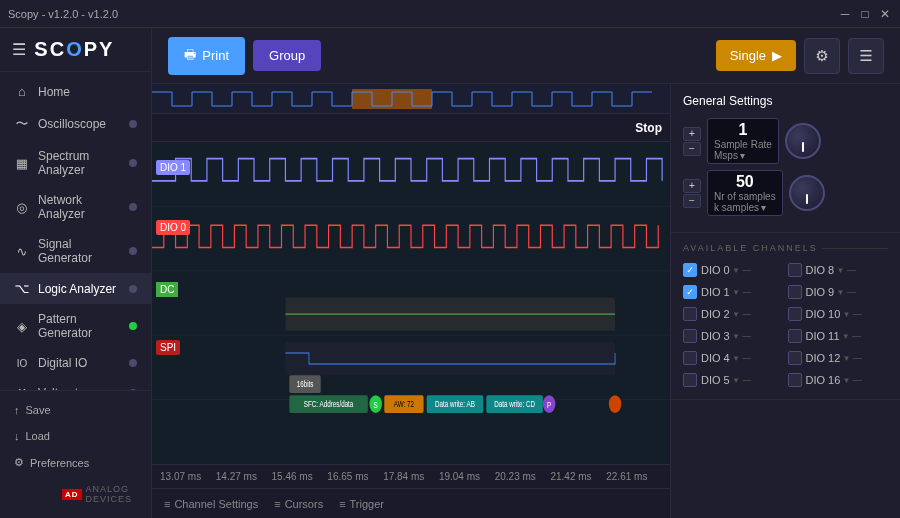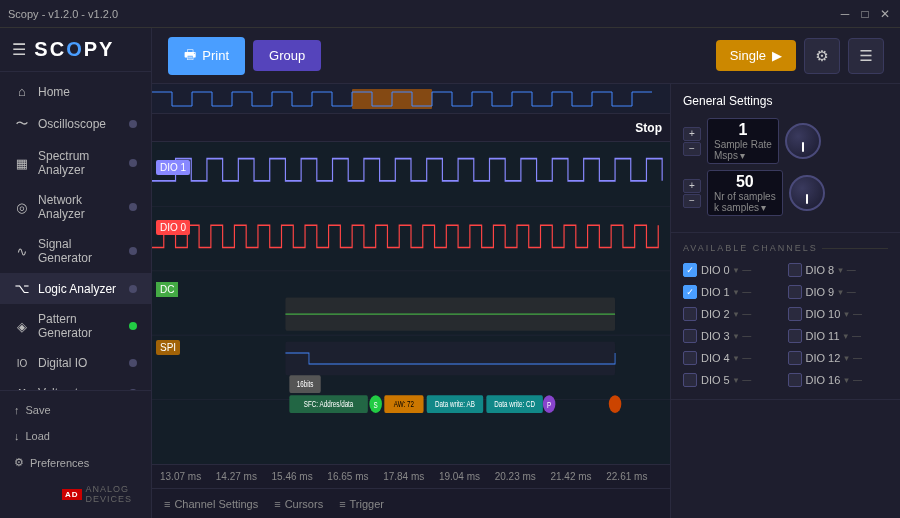--- a/index.html
+++ b/index.html
@@ -593,21 +593,21 @@
           <button class="stop-btn">
             <span>Stop</span>
           </button>
         </div>
 
         <div class="oscilloscope-canvas">
 
           <div class="channel-label ch-dio1" style="position:absolute; top:18px; left:4px; background:#8888ff;">DIO 1</div>
           <div class="channel-label ch-dio0" style="position:absolute; top:78px; left:4px; background:#ff4444;">DIO 0</div>
           <div class="channel-label" style="position:absolute; top:140px; left:4px; background:#44aa44; color:#fff; font-size:10px; padding:2px 4px; border-radius:0;">DC</div>
-          <div class="channel-label" style="position:absolute; top:198px; left:4px; background:#a16207; color:#fff; font-size:10px; padding:2px 4px; border-radius:2px;">SPI</div>
+          <div class="channel-label" style="position:absolute; top:198px; left:4px; background:#b91c1c; color:#fff; font-size:10px; padding:2px 4px; border-radius:2px;">SPI</div>
 
           <svg class="waveform-svg" viewBox="0 0 660 290" preserveAspectRatio="none">
 
             <line x1="0" y1="58" x2="660" y2="58" stroke="#2a2a3e" stroke-width="0.5"></line>
             <line x1="0" y1="116" x2="660" y2="116" stroke="#2a2a3e" stroke-width="0.5"></line>
             <line x1="0" y1="174" x2="660" y2="174" stroke="#2a2a3e" stroke-width="0.5"></line>
             <line x1="0" y1="232" x2="660" y2="232" stroke="#2a2a3e" stroke-width="0.5"></line>
 
             <polyline points="0,35 30,35 30,15 50,15 50,35 70,35 70,15 90,15 90,35 110,35 110,15 130,15 130,35 150,35 150,15 170,15 170,35 190,35 190,15 210,15 210,35 230,35 230,15 250,15 250,35 270,35 270,15 290,15 290,35 310,35 310,15 330,15 330,35 350,35 350,15 370,15 370,35 390,35 390,15 410,15 410,35 430,35 430,15 450,15 450,35 470,35 470,15 490,15 490,35 510,35 510,15 530,15 530,35 550,35 550,15 570,15 570,35 590,35 590,15 610,15 610,35 630,35 630,15 650,15 650,35" stroke="#8888ff" stroke-width="1.5" fill="none"></polyline>
 

